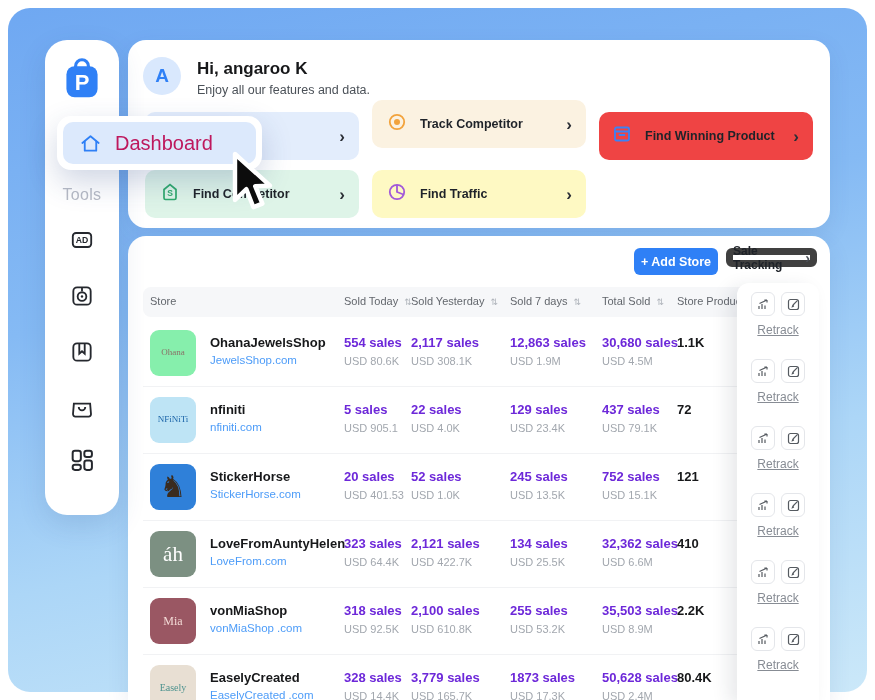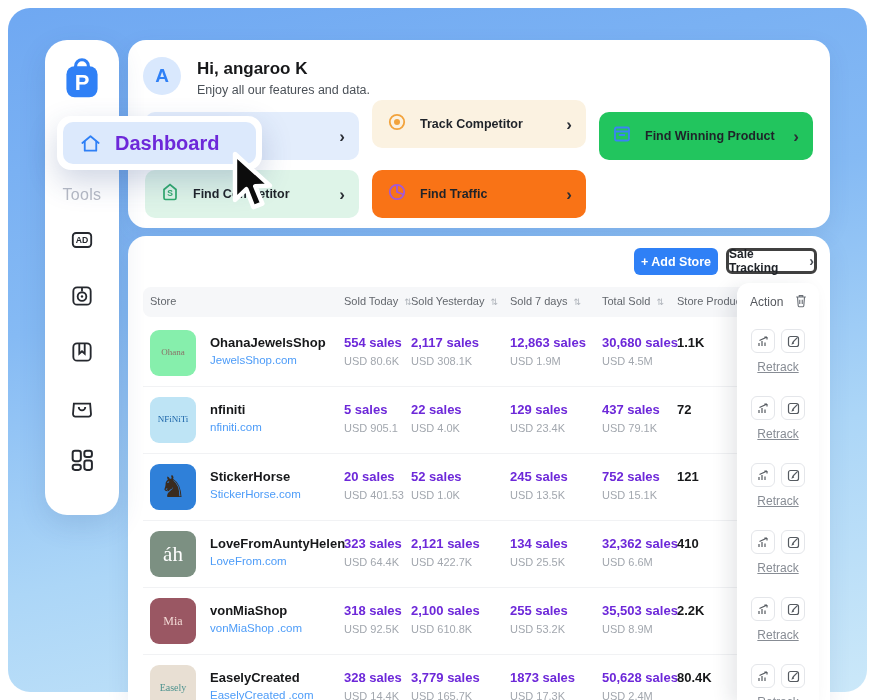--- a/index.html
+++ b/index.html
@@ -19,21 +19,21 @@
   .side-icon { position:absolute; left:50%; transform:translateX(-50%); width:28px; height:28px;
     display:flex; align-items:center; justify-content:center; cursor:pointer; }
   .si-0{top:186px} .si-1{top:242px} .si-2{top:298px} .si-3{top:354px} .si-4{top:406px}
 
   
   .dash-popup { position:absolute; left:57px; top:116px; width:205px; height:54px;
     background:#fff; border-radius:14px; box-shadow:0 12px 30px rgba(40,70,130,.22);
     padding:6px; z-index:30; }
   .dash-pill { width:100%; height:100%; background:#DCE9FC; border-radius:10px;
     display:flex; align-items:center; gap:13px; padding-left:16px; cursor:pointer; }
-  .dash-pill span { color:#6d28d9; font-size:20px; font-weight:700; }
+  .dash-pill span { color:#be185d; font-size:20px; font-weight:400; }
 
   
   .cursor { position:absolute; left:226px; top:150px; z-index:40; }
 
   
   .greet-card { position:absolute; left:128px; top:40px; width:702px; height:188px;
     background:#fff; border-radius:18px; box-shadow:0 8px 22px rgba(40,70,130,.10); z-index:2; }
   .avatar { position:absolute; left:15px; top:17px; width:38px; height:38px; border-radius:50%;
     background:#D9E8FD; color:#2F80F6; font-size:19px; font-weight:700;
     display:flex; align-items:center; justify-content:center; }
@@ -47,22 +47,22 @@
   .feature .flabel { flex:1; font-size:12.5px; font-weight:600; color:#1F2329; }
   .feature .chev { font-size:17px; font-weight:600; color:#2B2F36; line-height:1; }
 
   
   .track-card { position:absolute; left:128px; top:236px; width:702px; height:464px;
     background:#fff; border-radius:18px 18px 0 0; box-shadow:0 8px 22px rgba(40,70,130,.10); z-index:2; }
   .track-title { position:absolute; left:15px; top:14px; font-size:18px; font-weight:700; color:#121316; }
   .btn-add { position:absolute; left:506px; top:12px; width:84px; height:27px; border:none;
     background:#2F80F6; color:#fff; border-radius:6px; font-size:12.5px; font-weight:600;
     font-family:inherit; cursor:pointer; }
-  .btn-sale { position:absolute; left:598px; top:12px; width:91px; height:26px;
-    background:#fff; border:3px solid #404040; color:#1F2329; border-radius:6px;
+  .btn-sale { position:absolute; left:598px; top:12px; width:91px; height:19px;
+    background:#fff; border:7px solid #404040; color:#1F2329; border-radius:6px;
     font-size:12px; font-weight:600; font-family:inherit; cursor:pointer;
     display:flex; align-items:center; justify-content:center; gap:16px; }
   .btn-sale .chev { font-size:14px; color:#4a4f57; }
 
   .thead-bg { position:absolute; left:15px; top:51px; width:674px; height:30px;
     background:#F6F7F9; border-radius:8px; }
   .th { position:absolute; top:59px; font-size:11px; color:#63676D; white-space:nowrap; }
   .th .sort { color:#AEB3BA; font-size:9px; margin-left:3px; }
   .th-store{left:22px} .th-today{left:216px} .th-yest{left:283px}
   .th-7d{left:382px} .th-total{left:474px} .th-products{left:549px}
@@ -114,21 +114,21 @@
     <span>
       <svg width="22" height="22" viewBox="0 0 22 22" fill="none" stroke="#F2A33C" stroke-width="1.8">
         <circle cx="11" cy="11" r="7.2"></circle>
           <circle cx="11" cy="11" r="3" fill="#F2A33C" stroke="none"></circle>
       </svg>
     </span>
     <span class="flabel">Track Competitor</span>
     <span class="chev">›</span>
   </div>
 
-  <div class="feature f2" style="background: #22c55e; padding-left: 12px;">
+  <div class="feature f2" style="background: #ef4444; padding-left: 12px;">
     <span>
       <svg width="22" height="22" viewBox="0 0 22 22" fill="none" stroke="#3B82F6" stroke-width="1.8">
         <rect x="4" y="4.5" width="14" height="13" rx="1.5"></rect>
         <path d="M4 8.5 h14 M8.5 12 h5" stroke-linecap="round"></path>
       </svg>
     </span>
     <span class="flabel">Find Winning Product</span>
     <span class="chev">›</span>
   </div>
 
@@ -136,21 +136,21 @@
     <span>
       <svg width="22" height="22" viewBox="0 0 22 22" fill="none" stroke="#2FA96C" stroke-width="1.7">
         <path d="M5 8.5 L11 3.5 L17 8.5 V17 a1.5 1.5 0 0 1 -1.5 1.5 h-9 A1.5 1.5 0 0 1 5 17 Z"></path>
         <text x="11" y="15" text-anchor="middle" font-size="8.5" font-weight="bold" fill="#2FA96C" stroke="none" font-family="Liberation Sans, sans-serif">S</text>
       </svg>
     </span>
     <span class="flabel">Find Competitor</span>
     <span class="chev">›</span>
   </div>
 
-  <div class="feature f4" style="background: #f97316;">
+  <div class="feature f4" style="background: #fef9c3;">
     <span>
       <svg width="22" height="22" viewBox="0 0 22 22" fill="none" stroke="#A259D9" stroke-width="1.8">
         <circle cx="11" cy="11" r="7.2"></circle>
           <path d="M11 3.8 V11 L17.5 13.5"></path>
       </svg>
     </span>
     <span class="flabel">Find Traffic</span>
     <span class="chev">›</span>
   </div>
 </div>
@@ -325,28 +325,20 @@
         <div class="cell c-total">
           <div class="v">50,628 sales</div>
           <div class="u">USD 2.4M</div>
         </div>
         <div class="c-products">80.4K</div>
       </div>
 
   </div>
 
   <div class="action-panel">
-    <div class="action-head">
-      <div class="action-label">Action</div>
-      <span class="trash">
-        <svg width="14" height="15" viewBox="0 0 16 17" fill="none" stroke="#6B7077" stroke-width="1.3">
-          <path d="M2.5 4.5 h11 M6 4.5 V3 h4 v1.5 M4 4.5 l.8 10 a1.4 1.4 0 0 0 1.4 1.2 h3.6 a1.4 1.4 0 0 0 1.4-1.2 l.8-10 M6.6 7.5 v5 M9.4 7.5 v5"></path>
-        </svg>
-      </span>
-    </div>
 
       <div class="arow">
         <div class="abtns">
           <div class="icon-btn">
             <svg width="13" height="13" viewBox="0 0 13 13" fill="none" stroke="#555a60" stroke-width="1.2">
               <path d="M2 11 v-3 M5 11 V6 M8 11 V7.5 M2.5 5.5 L10 2 M10 2 h-2.6 M10 2 v2.6"></path>
             </svg>
           </div>
           <div class="icon-btn">
             <svg width="13" height="13" viewBox="0 0 13 13" fill="none" stroke="#555a60" stroke-width="1.2">

